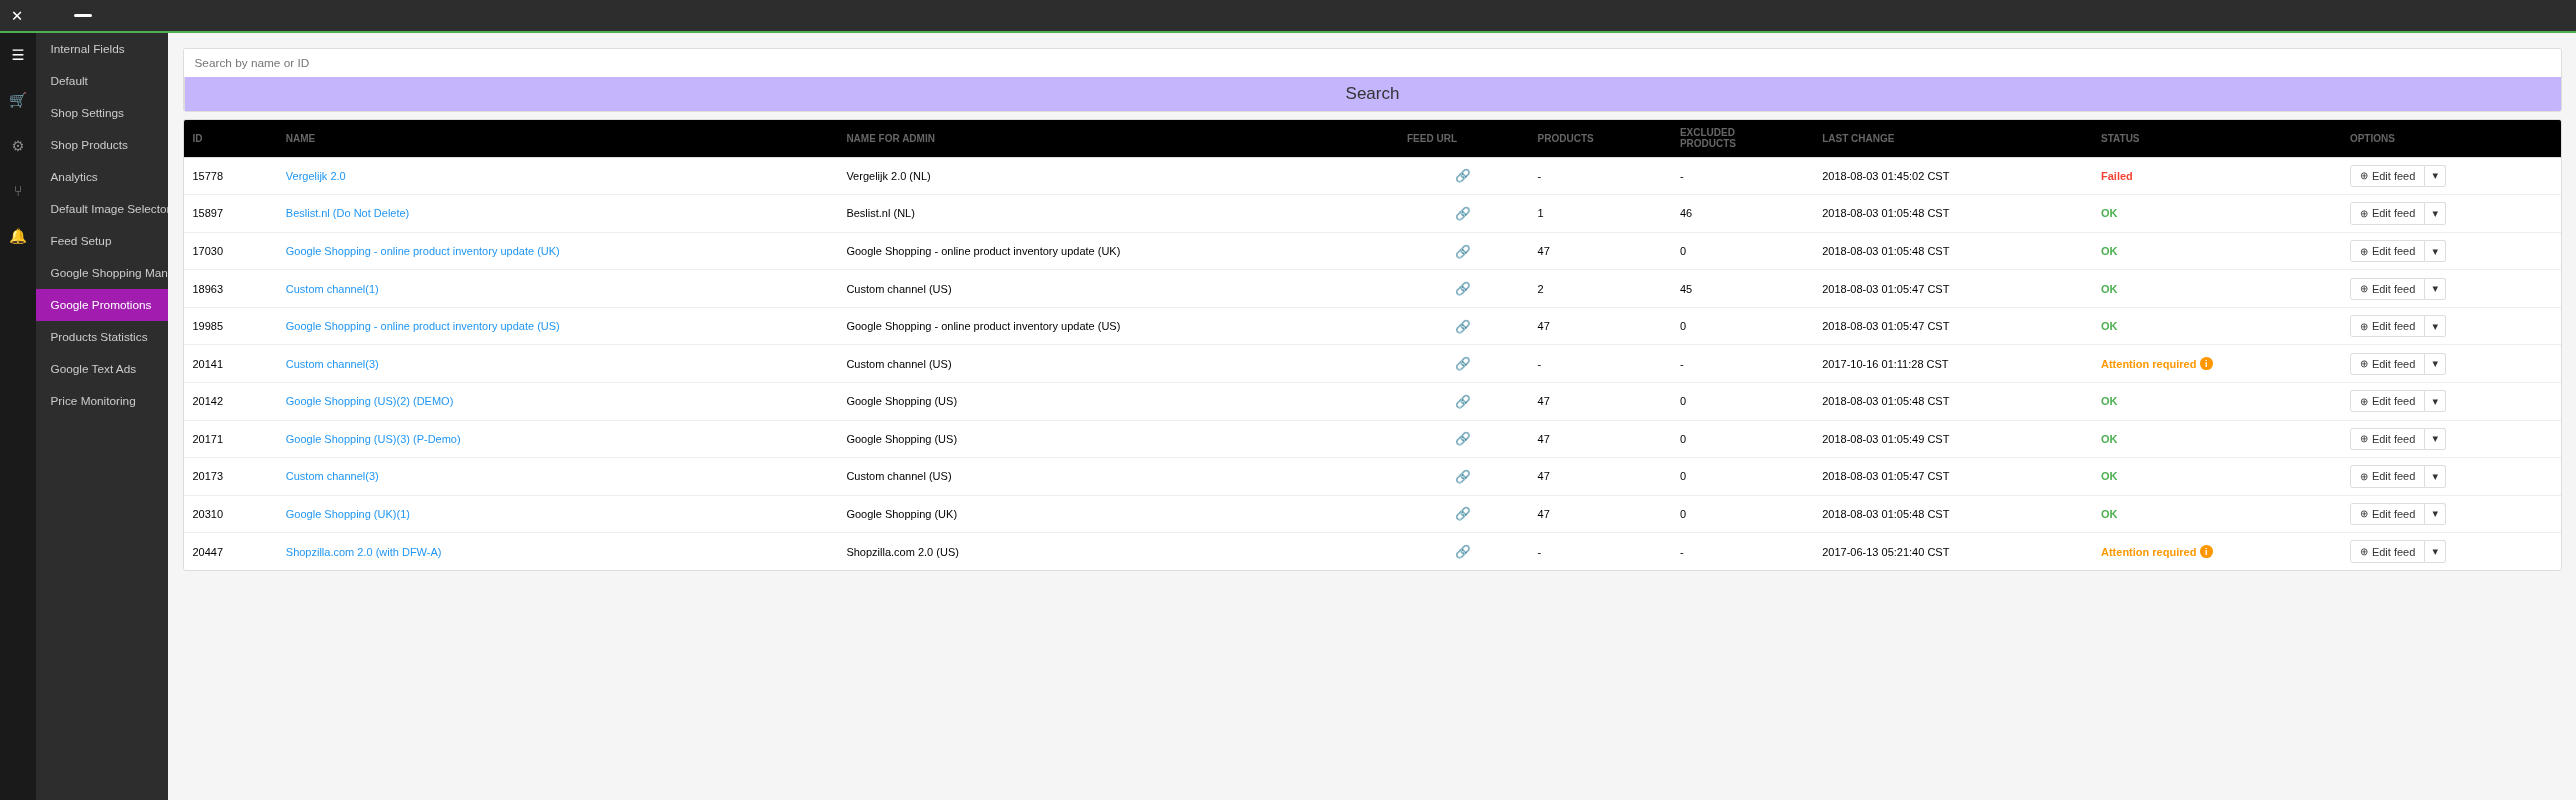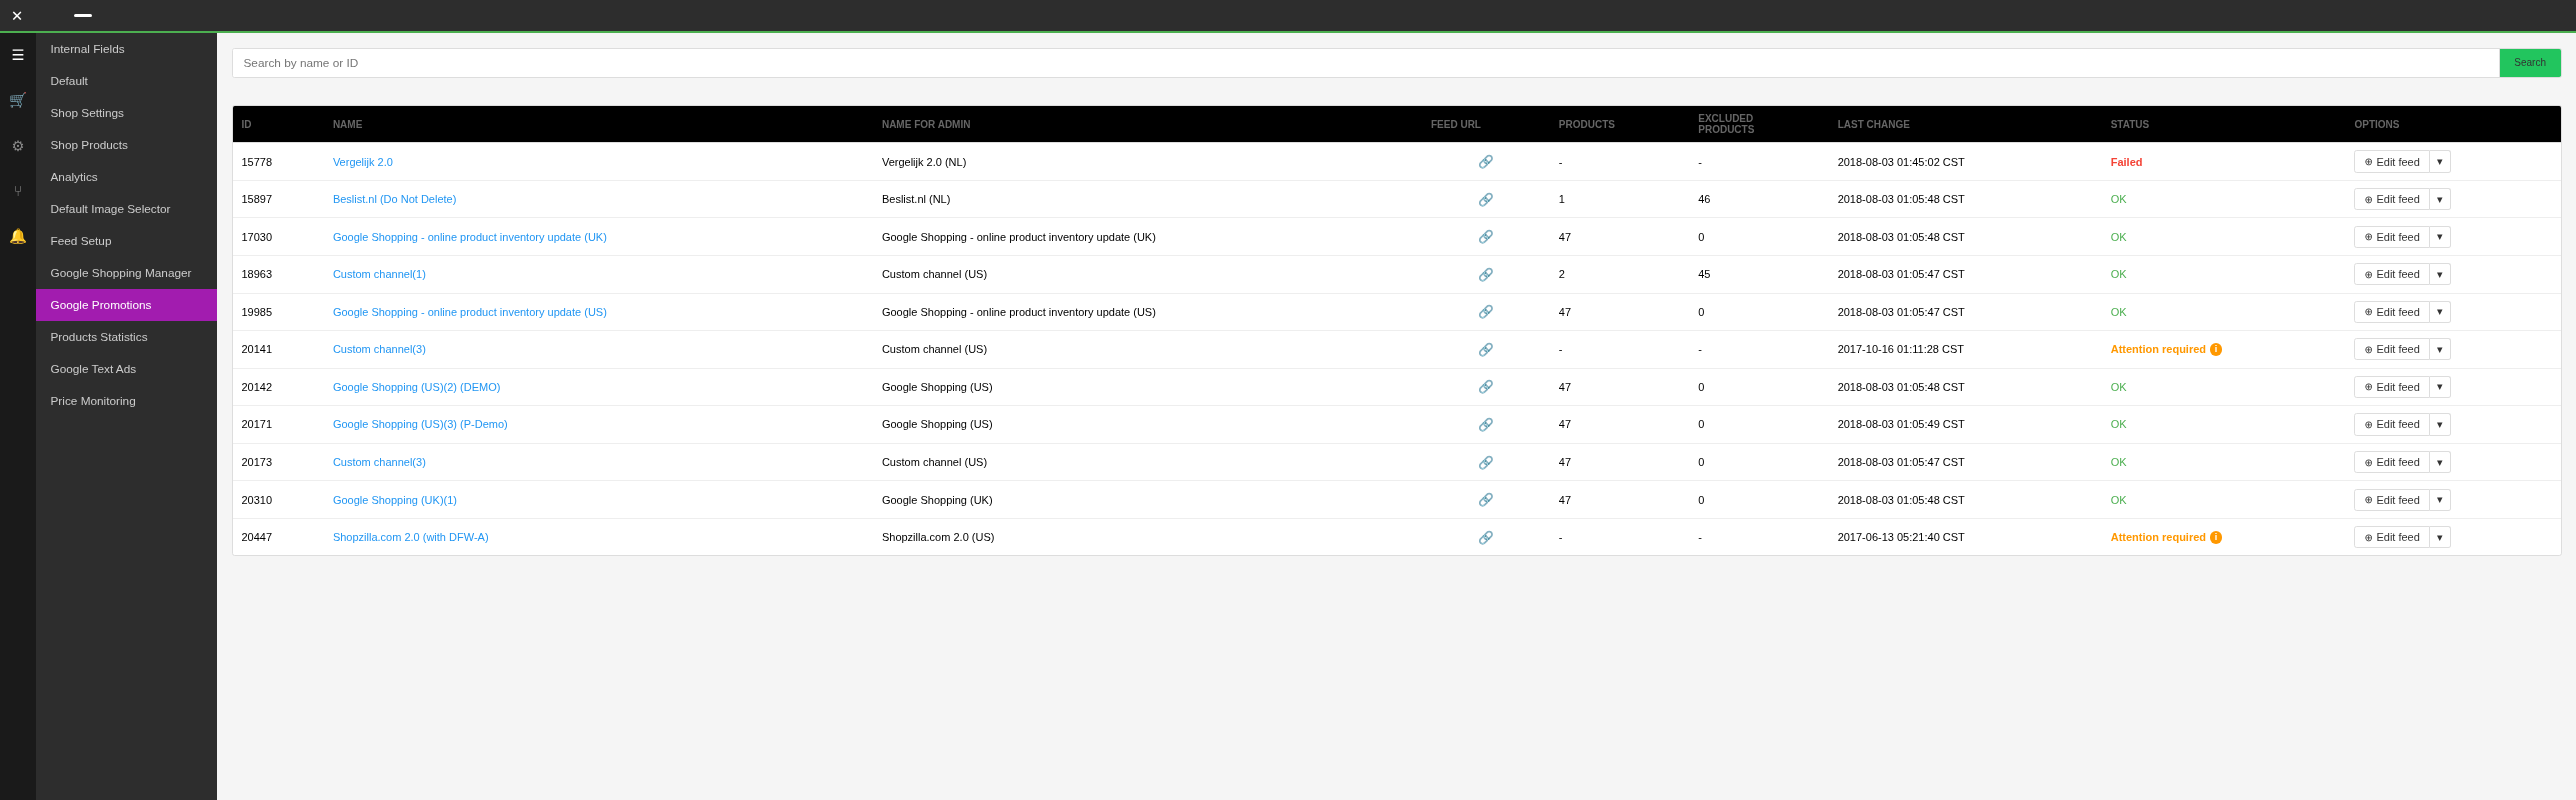--- a/index.html
+++ b/index.html
@@ -13,43 +13,43 @@
     .breadcrumb-shops { color: #4CAF50; font-size: 11.8px; cursor: pointer; }
     .breadcrumb-sep { color: #999; font-size: 11.8px; }
     .breadcrumb-current { color: #333; font-size: 11.8px; background: #fff; padding: 1.8px 7.2px; border-radius: 2.7px; display: flex; align-items: center; gap: 3.6px; }
 
     
     .main-layout { display: flex; flex: 1; overflow: hidden; }
     .sidebar-icons { width: 36px; background: #1a1a1a; display: flex; flex-direction: column; align-items: center; padding-top: 9px; gap: 18px; flex-shrink: 0; }
     .sidebar-icon { color: #888; font-size: 14.5px; cursor: pointer; padding: 5.4px; }
     .sidebar-icon.active { color: #fff; }
 
-    .sidebar-nav { width: 181px; background: #2d2d2d; }
+    .sidebar-nav { width: 132px; background: #2d2d2d; }
     .sidebar-item { padding: 9px 14.5px; font-size: 11.8px; color: #ccc; cursor: pointer; white-space: nowrap; }
     .sidebar-item.active { background: #a21caf; color: #fff; }
 
     
     .content { flex: 1; overflow-y: auto; background: #f5f5f5; padding: 14.5px; }
 
     
-    .search-bar { display: flex; margin-bottom: 27px; background: #fff; border: 0.9px solid #ddd; border-radius: 2.7px; overflow: hidden; }
+    .search-bar { display: flex; margin-bottom: 7px; background: #fff; border: 0.9px solid #ddd; border-radius: 2.7px; overflow: hidden; flex-direction: column; }
     .search-input { flex: 1; padding: 7.2px 11px; border: none; outline: none; font-size: 11.8px; color: #999; }
-    .search-button { padding: 7.2px 14.5px; background: #22c55e; border: none; border-left: 0.9px solid #ddd; cursor: pointer; font-size: 10px; color: #333; }
+    .search-button { padding: 7.2px 14.5px; background: #c4b5fd; border: none; border-left: 0.9px solid #ddd; cursor: pointer; font-size: 17px; color: #333; }
 
     
     .table-container { background: #fff; border: 0.9px solid #ddd; border-radius: 2.7px; overflow: hidden; }
     table { width: 100%; border-collapse: collapse; font-size: 11px; }
     thead tr { background: #000000; border-bottom: 1.8px solid #ddd; }
     th { padding: 7.2px 9px; text-align: left; font-size: 10px; font-weight: 600; color: #666; text-transform: uppercase; white-space: nowrap; }
     td { padding: 7.2px 9px; border-bottom: 0.9px solid #eee; vertical-align: middle; white-space: nowrap; }
     tr:last-child td { border-bottom: none; }
 
     .link-text { color: #2196F3; cursor: pointer; text-decoration: none; }
 
-    .status-ok { color: #4CAF50; font-weight: 400; }
+    .status-ok { color: #4CAF50; font-weight: 700; }
     .status-failed { color: #f44336; font-weight: 700; }
     .status-attention { color: #FF9800; font-weight: 600; display: flex; align-items: center; gap: 3.6px; }
     .status-attention-icon { display: inline-flex; width: 12.7px; height: 12.7px; background: #FF9800; color: white; border-radius: 50%; font-size: 9px; align-items: center; justify-content: center; font-weight: bold; }
 
     .feed-url-icon { color: #888; font-size: 12.7px; cursor: pointer; }
     .feed-url-icon.disabled { color: #ccc; cursor: default; }
 
     .edit-feed-btn { padding: 3.6px 9px; background: #fff; border: 0.9px solid #ddd; border-radius: 2.7px 0 0 2.7px; font-size: 11px; cursor: pointer; color: #333; display: flex; align-items: center; gap: 3.6px; }
     .dropdown-btn { padding: 3.6px 7.2px; background: #fff; border: 0.9px solid #ddd; border-left: none; border-radius: 0 2.7px 2.7px 0; font-size: 11px; cursor: pointer; color: #333; }
     .options-group { display: flex; }

